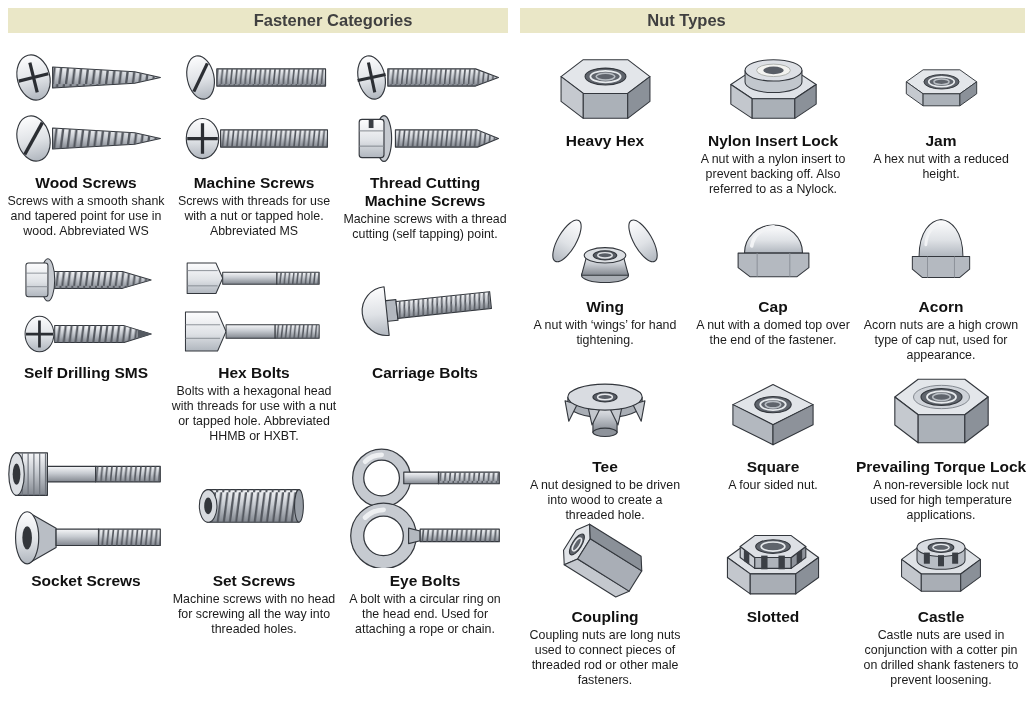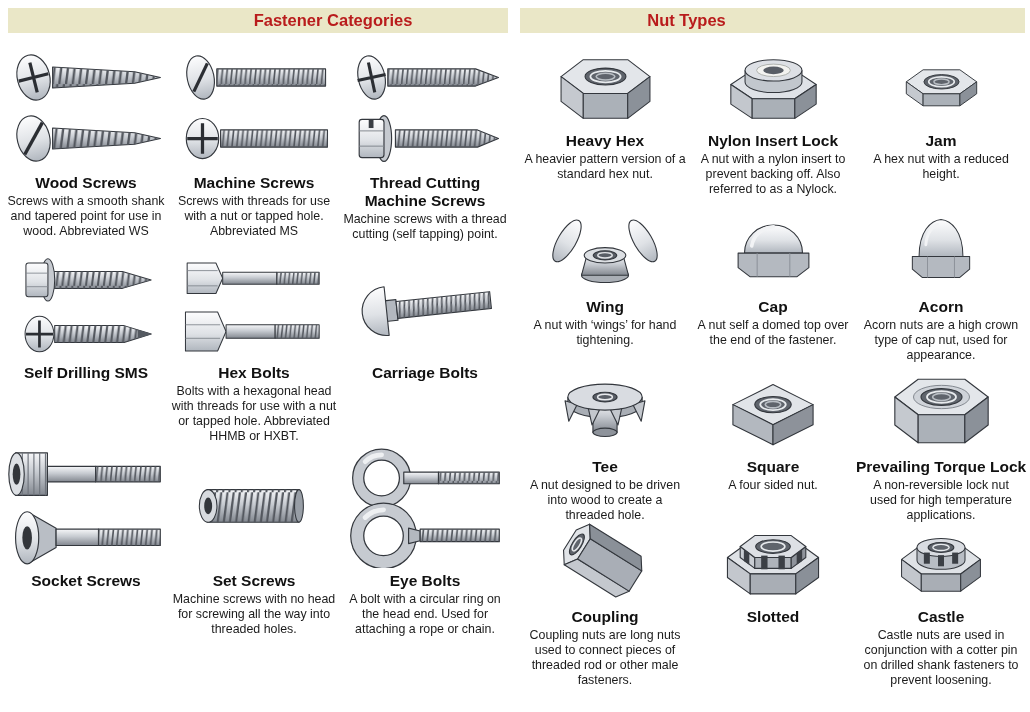--- a/index.html
+++ b/index.html
@@ -2,21 +2,21 @@
 <html><head>
 <meta charset="utf-8">
 <style>
   html,body{margin:0;padding:0;}
   body{width:1030px;height:712px;background:#fff;position:relative;overflow:hidden;
        font-family:"Liberation Sans",sans-serif;color:#1b1b1b;}
   .hdr{position:absolute;top:8px;height:25px;background:#eae7c7;}
   #hdrL{left:8px;width:500px;}
   #hdrR{left:520px;width:505px;}
   .hdr span{position:absolute;top:50%;left:50%;transform:translate(-50%,-54%);
-            font-weight:bold;font-size:16.5px;color:#b91c1c;white-space:nowrap;}
+            font-weight:bold;font-size:16.5px;color:#404040;white-space:nowrap;}
   #hdrL span{margin-left:75px;}
   #hdrR span{margin-left:-86px;}
   figure.cell{margin:0;position:absolute;display:flex;flex-direction:column;align-items:center;text-align:center;justify-content:center;}
   .cell h3{margin:0;font-size:15.5px;font-weight:bold;color:#111;line-height:1.15;white-space:nowrap;}
   .cell h3.wrap{white-space:normal;}
   .cell p{margin:2px 0 0;font-size:12.4px;line-height:1.22;color:#1b1b1b;width:100%;}
   .art{display:flex;align-items:center;justify-content:center;}
   .art svg{display:block;flex:none;}
   
   .f0{left:3px;top:42px;width:166px}.f1{left:171px;top:42px;width:166px}.f2{left:339px;top:42px;width:172px}
@@ -238,21 +238,20 @@
       <polygon class="outl" points="20,31 45,12 95,12 120,31 95,50 45,50" fill="#e3e6ea"></polygon>
       <polygon class="outl" points="20,31 45,50 45,78 20,59" fill="#c5c9cf"></polygon>
       <polygon class="outl" points="45,50 95,50 95,78 45,78" fill="#abb1b8"></polygon>
       <polygon class="outl" points="95,50 120,31 120,59 95,78" fill="#8b9199"></polygon>
       <ellipse class="outl" cx="70" cy="31" rx="23" ry="9.5" fill="#5f646c"></ellipse>
       <ellipse cx="70" cy="31" rx="17" ry="6.5" fill="none" stroke="#e8ebee" stroke-width="2"></ellipse>
       <ellipse cx="70" cy="31" rx="10.5" ry="3.8" fill="none" stroke="#b9bec4" stroke-width="1.8"></ellipse>
     </svg>
   </div>
   <h3>Heavy Hex</h3>
-  <p>A heavier pattern version of a standard hex nut.</p>
 </figure>
 
 <figure class="cell n1 nr1">
   <div class="art">
     <svg viewBox="0 0 140 90" width="125" height="80">
       <polygon class="outl" points="22,40 46,24 94,24 118,40 94,56 46,56" fill="#dfe2e7"></polygon>
       <polygon class="outl" points="22,40 46,56 46,78 22,62" fill="#c3c7cd"></polygon>
       <polygon class="outl" points="46,56 94,56 94,78 46,78" fill="#aab0b7"></polygon>
       <polygon class="outl" points="94,56 118,40 118,62 94,78" fill="#8b9199"></polygon>
       <path class="outl" d="M38,24 L38,37 A32,12 0 0 0 102,37 L102,24" fill="#c2c7cd"></path>
@@ -300,21 +299,21 @@
 <figure class="cell n4 nr2">
   <div class="art">
     <svg viewBox="0 0 140 90" width="127" height="82">
       <path class="outl" d="M38,44 a32,31 0 0 1 64,0 z" fill="url(#gmh)"></path>
       <path d="M46,36 A26,25 0 0 1 70,15" stroke="#f2f3f5" stroke-width="4" fill="none" stroke-linecap="round"></path>
       <polygon class="outl" points="31,44 109,44 109,60 96,70 44,70 31,60" fill="#b4b9c0"></polygon>
       <path d="M52,44 L52,70 M88,44 L88,70" stroke="#878c94" stroke-width="1" fill="none"></path>
     </svg>
   </div>
   <h3>Cap</h3>
-  <p>A nut self a domed top over the end of the fastener.</p>
+  <p>A nut with a domed top over the end of the fastener.</p>
 </figure>
 
 <figure class="cell n5 nr2">
   <div class="art">
     <svg viewBox="0 0 140 90" width="118" height="76">
       <path class="outl" d="M44,48 C44,18 58,5 70,4 C82,5 96,18 96,48 Z" fill="url(#gmh)"></path>
       <path d="M52,34 C53,20 60,12 66,10" stroke="#f2f3f5" stroke-width="3.5" fill="none" stroke-linecap="round"></path>
       <polygon class="outl" points="36,48 104,48 104,63 92,73 48,73 36,63" fill="#b4b9c0"></polygon>
       <path d="M54,48 L54,73 M86,48 L86,73" stroke="#878c94" stroke-width="1" fill="none"></path>
     </svg>

